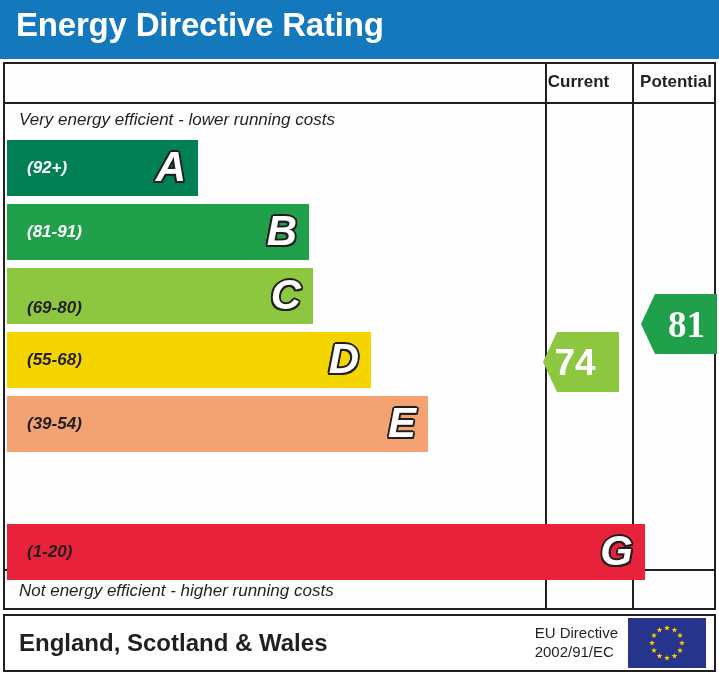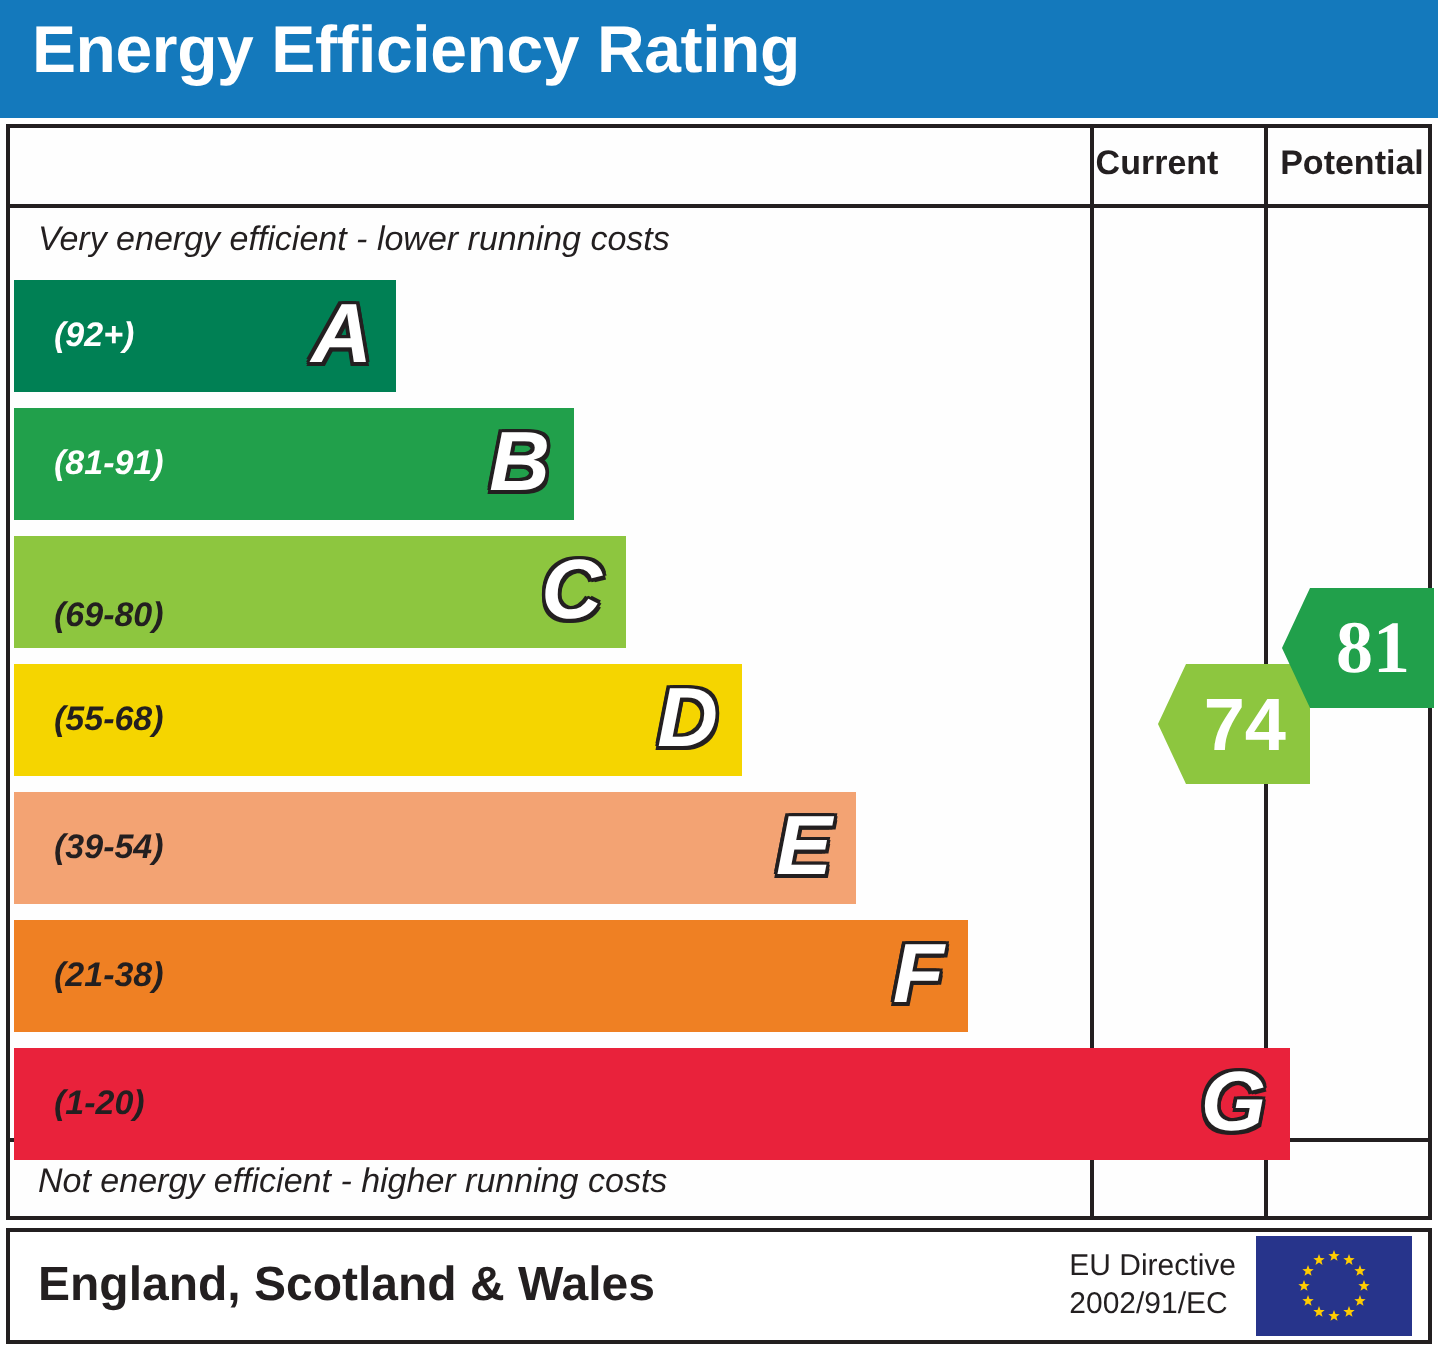--- a/index.html
+++ b/index.html
@@ -157,21 +157,21 @@
     box-sizing: border-box;
     padding-right: 12px;
     clip-path: polygon(0% 50%, 14px 0%, 100% 0%, 100% 100%, 14px 100%);
   }
   .rating .val {
     font-size: 37px;
     font-weight: bold;
     color: #ffffff;
     line-height: 1;
   }
-  .rating.current   { left: 574px; top: 268px; width: 76px; }
+  .rating.current   { left: 538px; top: 268px; width: 76px; justify-content: center; }
   .rating.potential { left: 636px; top: 230px; width: 76px; }
 
   
   .epc-footer {
     position: absolute;
     left: 3px;
     top: 614px;
     width: 713px;
     height: 58px;
     border: 2px solid #231f20;
@@ -209,60 +209,56 @@
     background: #27348b;
     display: block;
   }
 </style>
 </head>
 <body>
 
 <div id="epc">
 
   <div class="epc-header">
-    <div class="title">Energy Efficiency Rating</div>
+    <div class="title">Energy Directive Rating</div>
   </div>
 
   <div class="table-frame">
 
     <div class="hdr-rule"></div>
     <div class="foot-rule"></div>
     <div class="col-div c1"></div>
     <div class="col-div c2"></div>
 
     <div class="col-head current">Current</div>
     <div class="col-head potential">Potential</div>
 
     <div class="caption bottom">Not energy efficient - higher running costs</div>
     <div class="caption top">Very energy efficient - lower running costs</div>
 
     <div class="bands">
         <div class="band" style="top: 0px; width: 191px; background: rgb(0, 128, 84);">
           <span class="range" style="color: rgb(255, 255, 255);">(92+)</span>
           <span class="letter">A</span>
         </div>
-        <div class="band" style="top: 64px; width: 280px; background: rgb(33, 160, 75);">
+        <div class="band" style="top: 64px; width: 302px; background: rgb(33, 160, 75);">
           <span class="range" style="color: rgb(255, 255, 255);">(81-91)</span>
           <span class="letter">B</span>
         </div>
         <div class="band" style="top: 128px; width: 306px; background: rgb(141, 198, 63);">
           <span class="range" style="color: rgb(35, 31, 32); margin-top: 12px;">(69-80)</span>
           <span class="letter">C</span>
         </div>
         <div class="band" style="top: 192px; width: 364px; background: rgb(245, 213, 0);">
           <span class="range" style="color: rgb(35, 31, 32);">(55-68)</span>
           <span class="letter">D</span>
         </div>
         <div class="band" style="top: 256px; width: 421px; background: rgb(243, 163, 115);">
           <span class="range" style="color: rgb(35, 31, 32);">(39-54)</span>
           <span class="letter">E</span>
-        </div>
-        <div class="band" style="top: 320px; width: 477px; background: rgb(239, 128, 35);">
-          <span class="range" style="color: rgb(35, 31, 32);">(21-38)</span>
-          <span class="letter">F</span>
         </div>
         <div class="band" style="top: 384px; width: 638px; background: rgb(233, 34, 59);">
           <span class="range" style="color: rgb(35, 31, 32);">(1-20)</span>
           <span class="letter">G</span>
         </div>
       </div>
 
     <div class="rating current" style="background: rgb(141, 198, 63);">
       <span class="val">74</span>
     </div>

